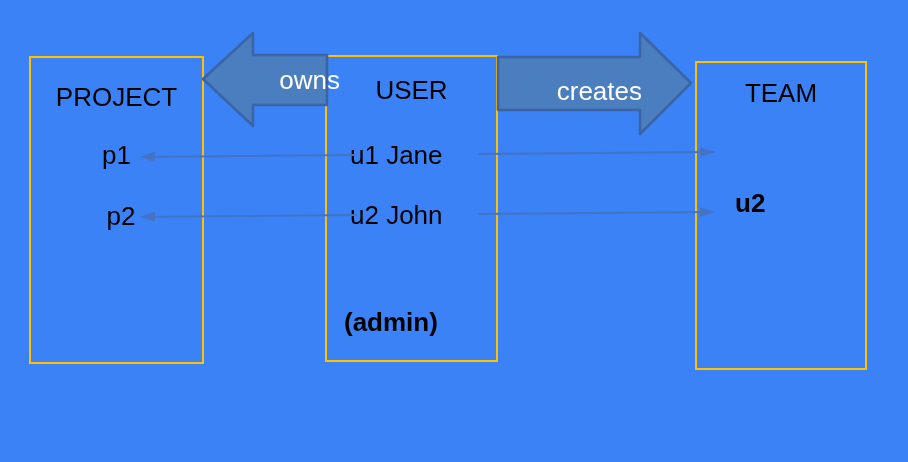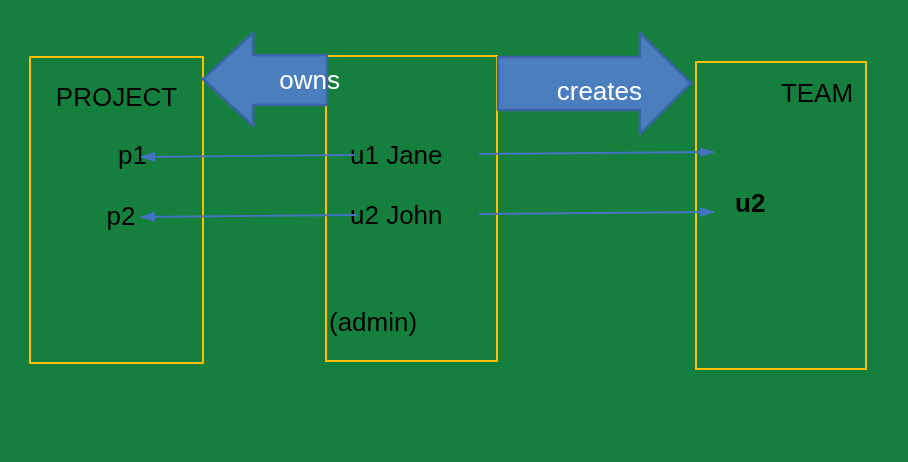--- a/index.html
+++ b/index.html
@@ -4,21 +4,21 @@
 <style>
   html, body {
     margin: 0;
     padding: 0;
     background: #ffffff;
   }
   #canvas {
     position: relative;
     width: 908px;
     height: 462px;
-    background: #15803d;
+    background: #3b82f6;
     font-family: "Liberation Sans", sans-serif;
     color: var(--text, #000);
     overflow: hidden;
   }
   .entity-box {
     position: absolute;
     border: 2px solid var(--box-border, #FFC000);
     background: transparent;
     box-sizing: border-box;
     z-index: 1;
@@ -30,36 +30,36 @@
   .box-title {
     position: absolute;
     font-size: 26px;
     line-height: 32px;
     text-align: center;
     white-space: nowrap;
     z-index: 2;
   }
   #title-project { left: 29px;  width: 175px; top: 81px; }
   #title-user    { left: 325px; width: 173px; top: 74px; }
-  #title-team    { left: 695px; width: 172px; top: 77px; padding-left: 36px; }
+  #title-team    { left: 695px; width: 172px; top: 77px; }
 
   .row-text {
     position: absolute;
     font-size: 26px;
     line-height: 32px;
     white-space: nowrap;
     transform: translateY(-50%);
     z-index: 2;
   }
-  #row-p1 { left: 29px; width: 175px; text-align: center; top: 155px; margin-left: 16px; }
+  #row-p1 { left: 29px; width: 175px; text-align: center; top: 155px; }
   #row-p2 { left: 29px; width: 184px; text-align: center; top: 216px; }
   #row-u1 { left: 350px; top: 155px; }
   #row-u2 { left: 350px; top: 215px; }
   #row-u3 { left: 350px; top: 288px; }
-  #row-u3b{ left: 329px; top: 322px; }
+  #row-u3b{ left: 344px; top: 322px; font-weight: bold; }
   #row-t1 { left: 735px; top: 152px; }
   #row-t2 { left: 735px; top: 203px; font-weight: bold; }
 
   #arrow-layer {
     position: absolute;
     left: 0; top: 0;
     width: 908px;
     height: 462px;
     z-index: 3;
     pointer-events: none;
@@ -79,20 +79,21 @@
 </head>
 <body>
 
 <div id="canvas">
 
   <div class="entity-box" id="box-project"></div>
   <div class="entity-box" id="box-user"></div>
   <div class="entity-box" id="box-team"></div>
 
   <div class="box-title" id="title-project">PROJECT</div>
+  <div class="box-title" id="title-user">USER</div>
   <div class="box-title" id="title-team">TEAM</div>
 
   <div class="row-text" id="row-p1">p1</div>
   <div class="row-text" id="row-p2">p2</div>
   <div class="row-text" id="row-u1">u1 Jane</div>
   <div class="row-text" id="row-u2">u2 John</div>
   <div class="row-text" id="row-u3b">(admin)</div>
   <div class="row-text" id="row-t2">u2</div>
 
   <svg id="arrow-layer" viewBox="0 0 908 462" xmlns="http://www.w3.org/2000/svg">

